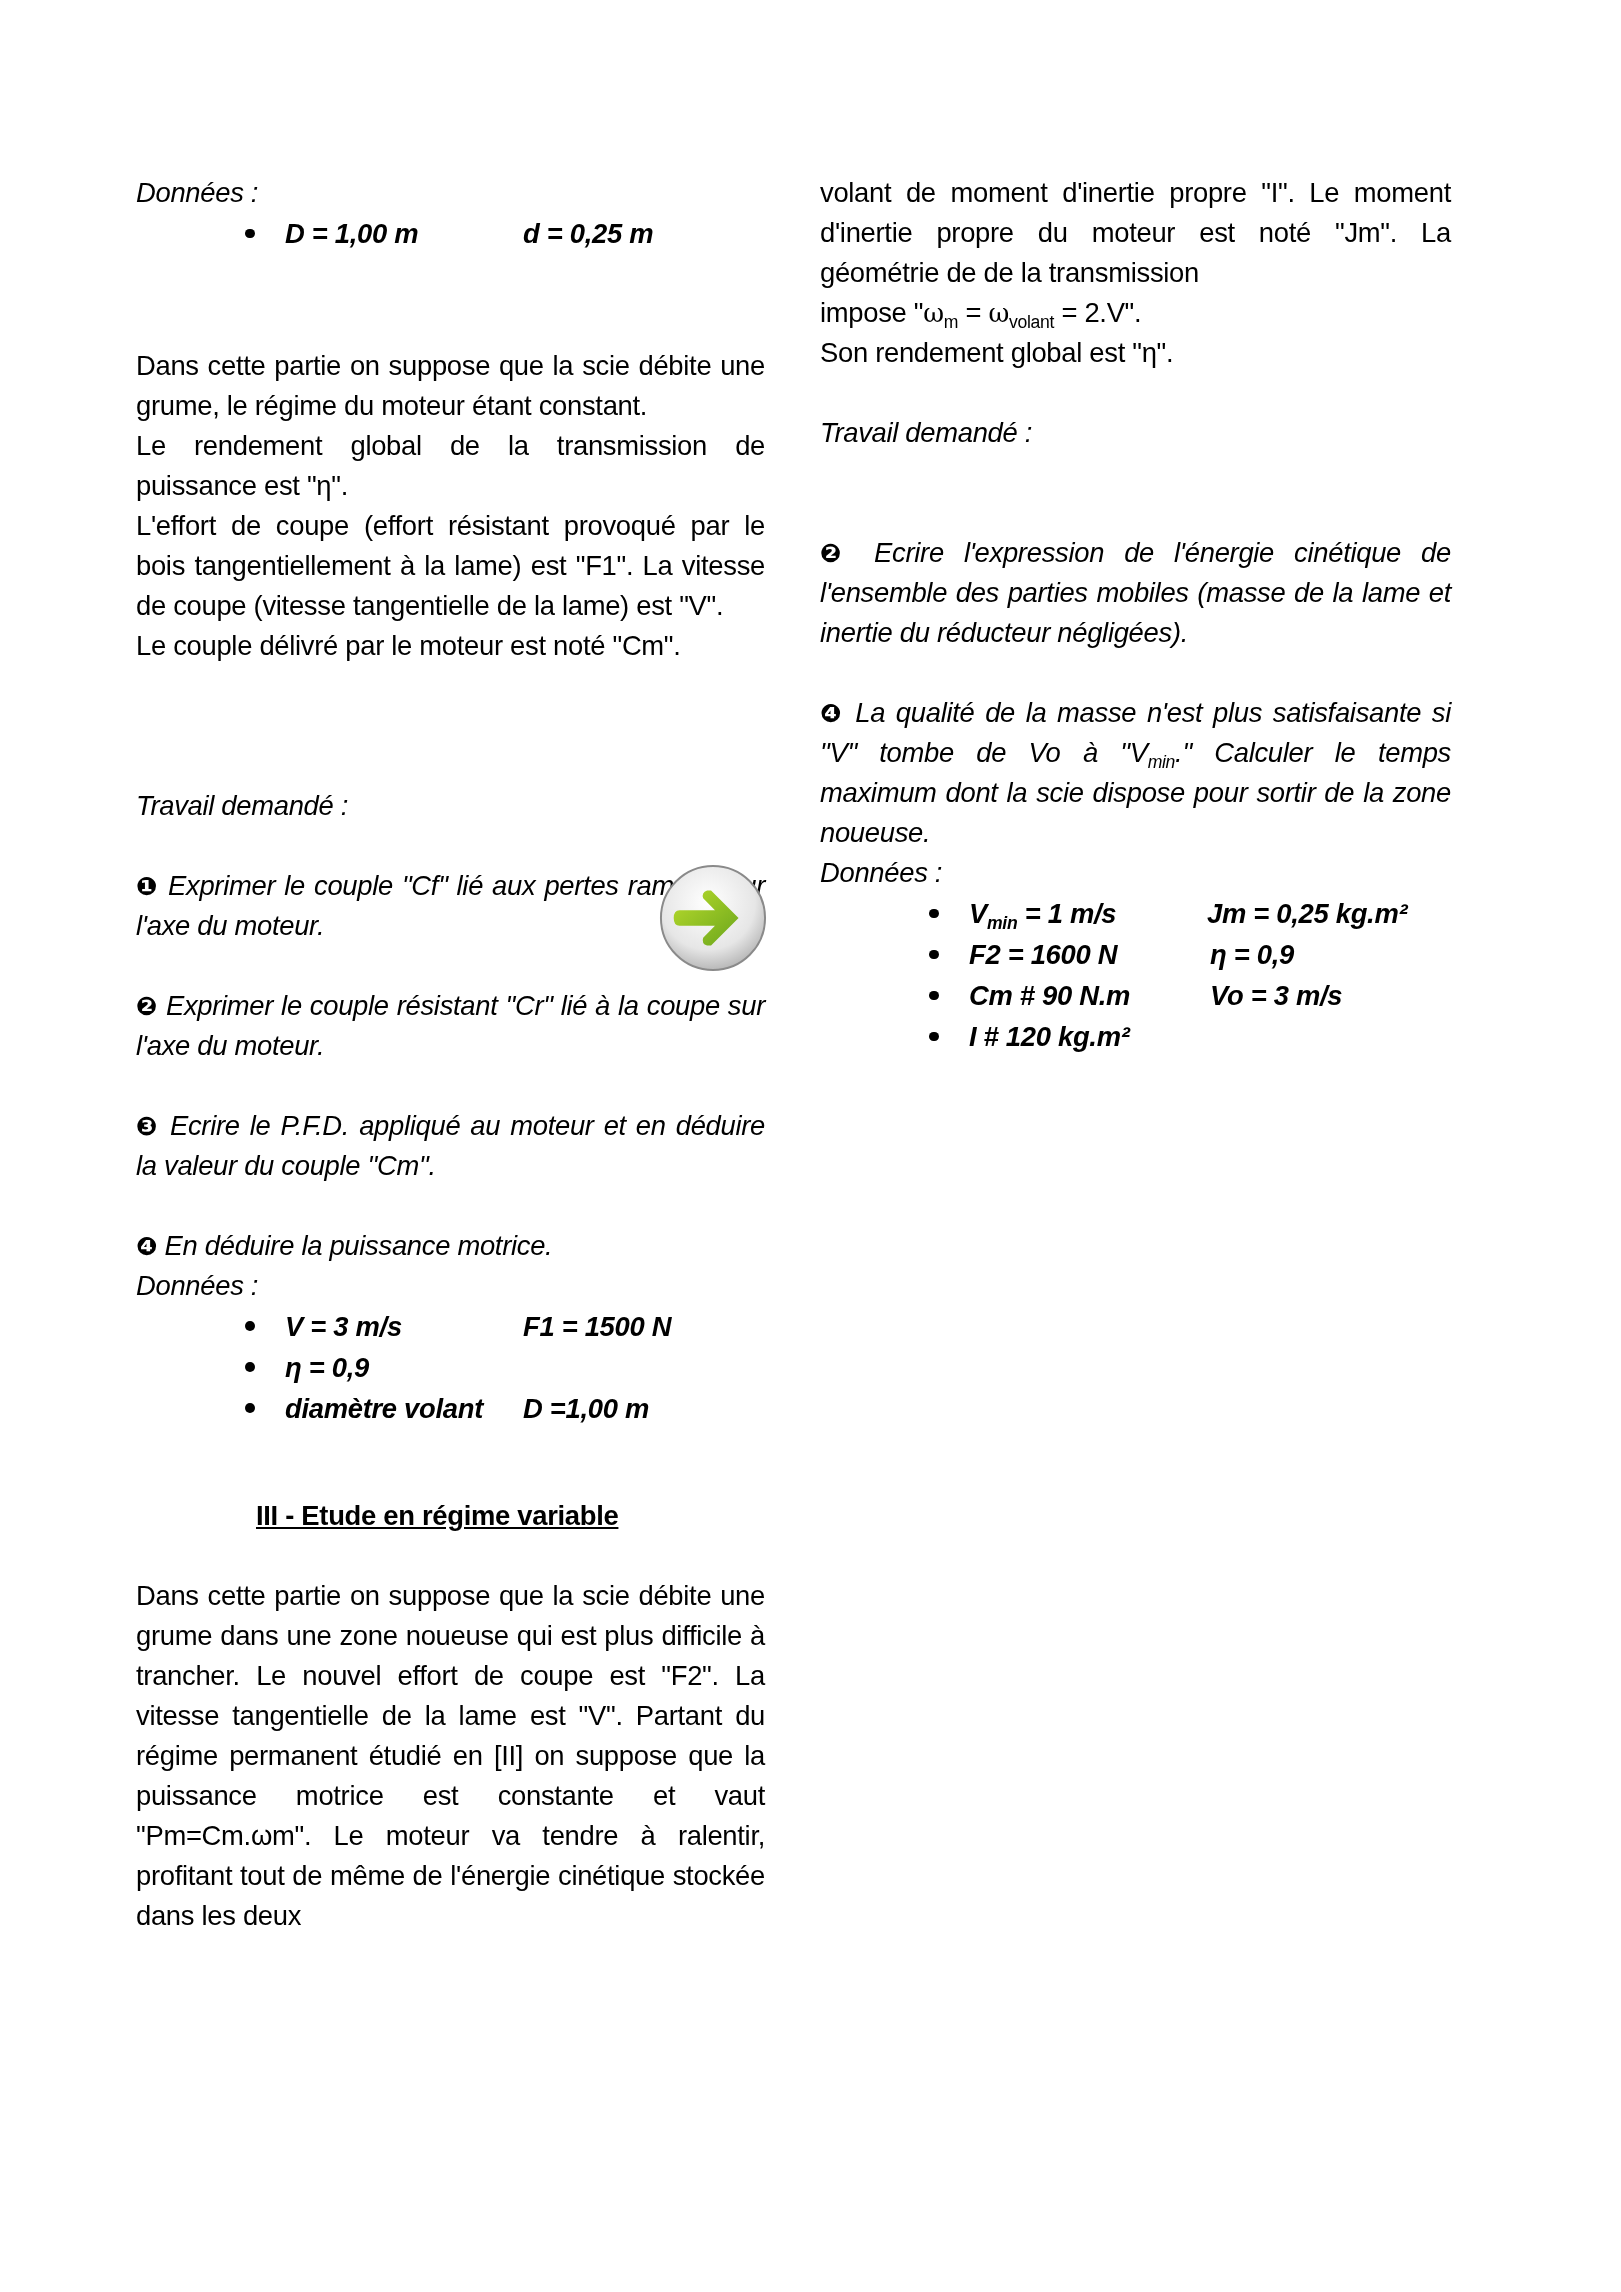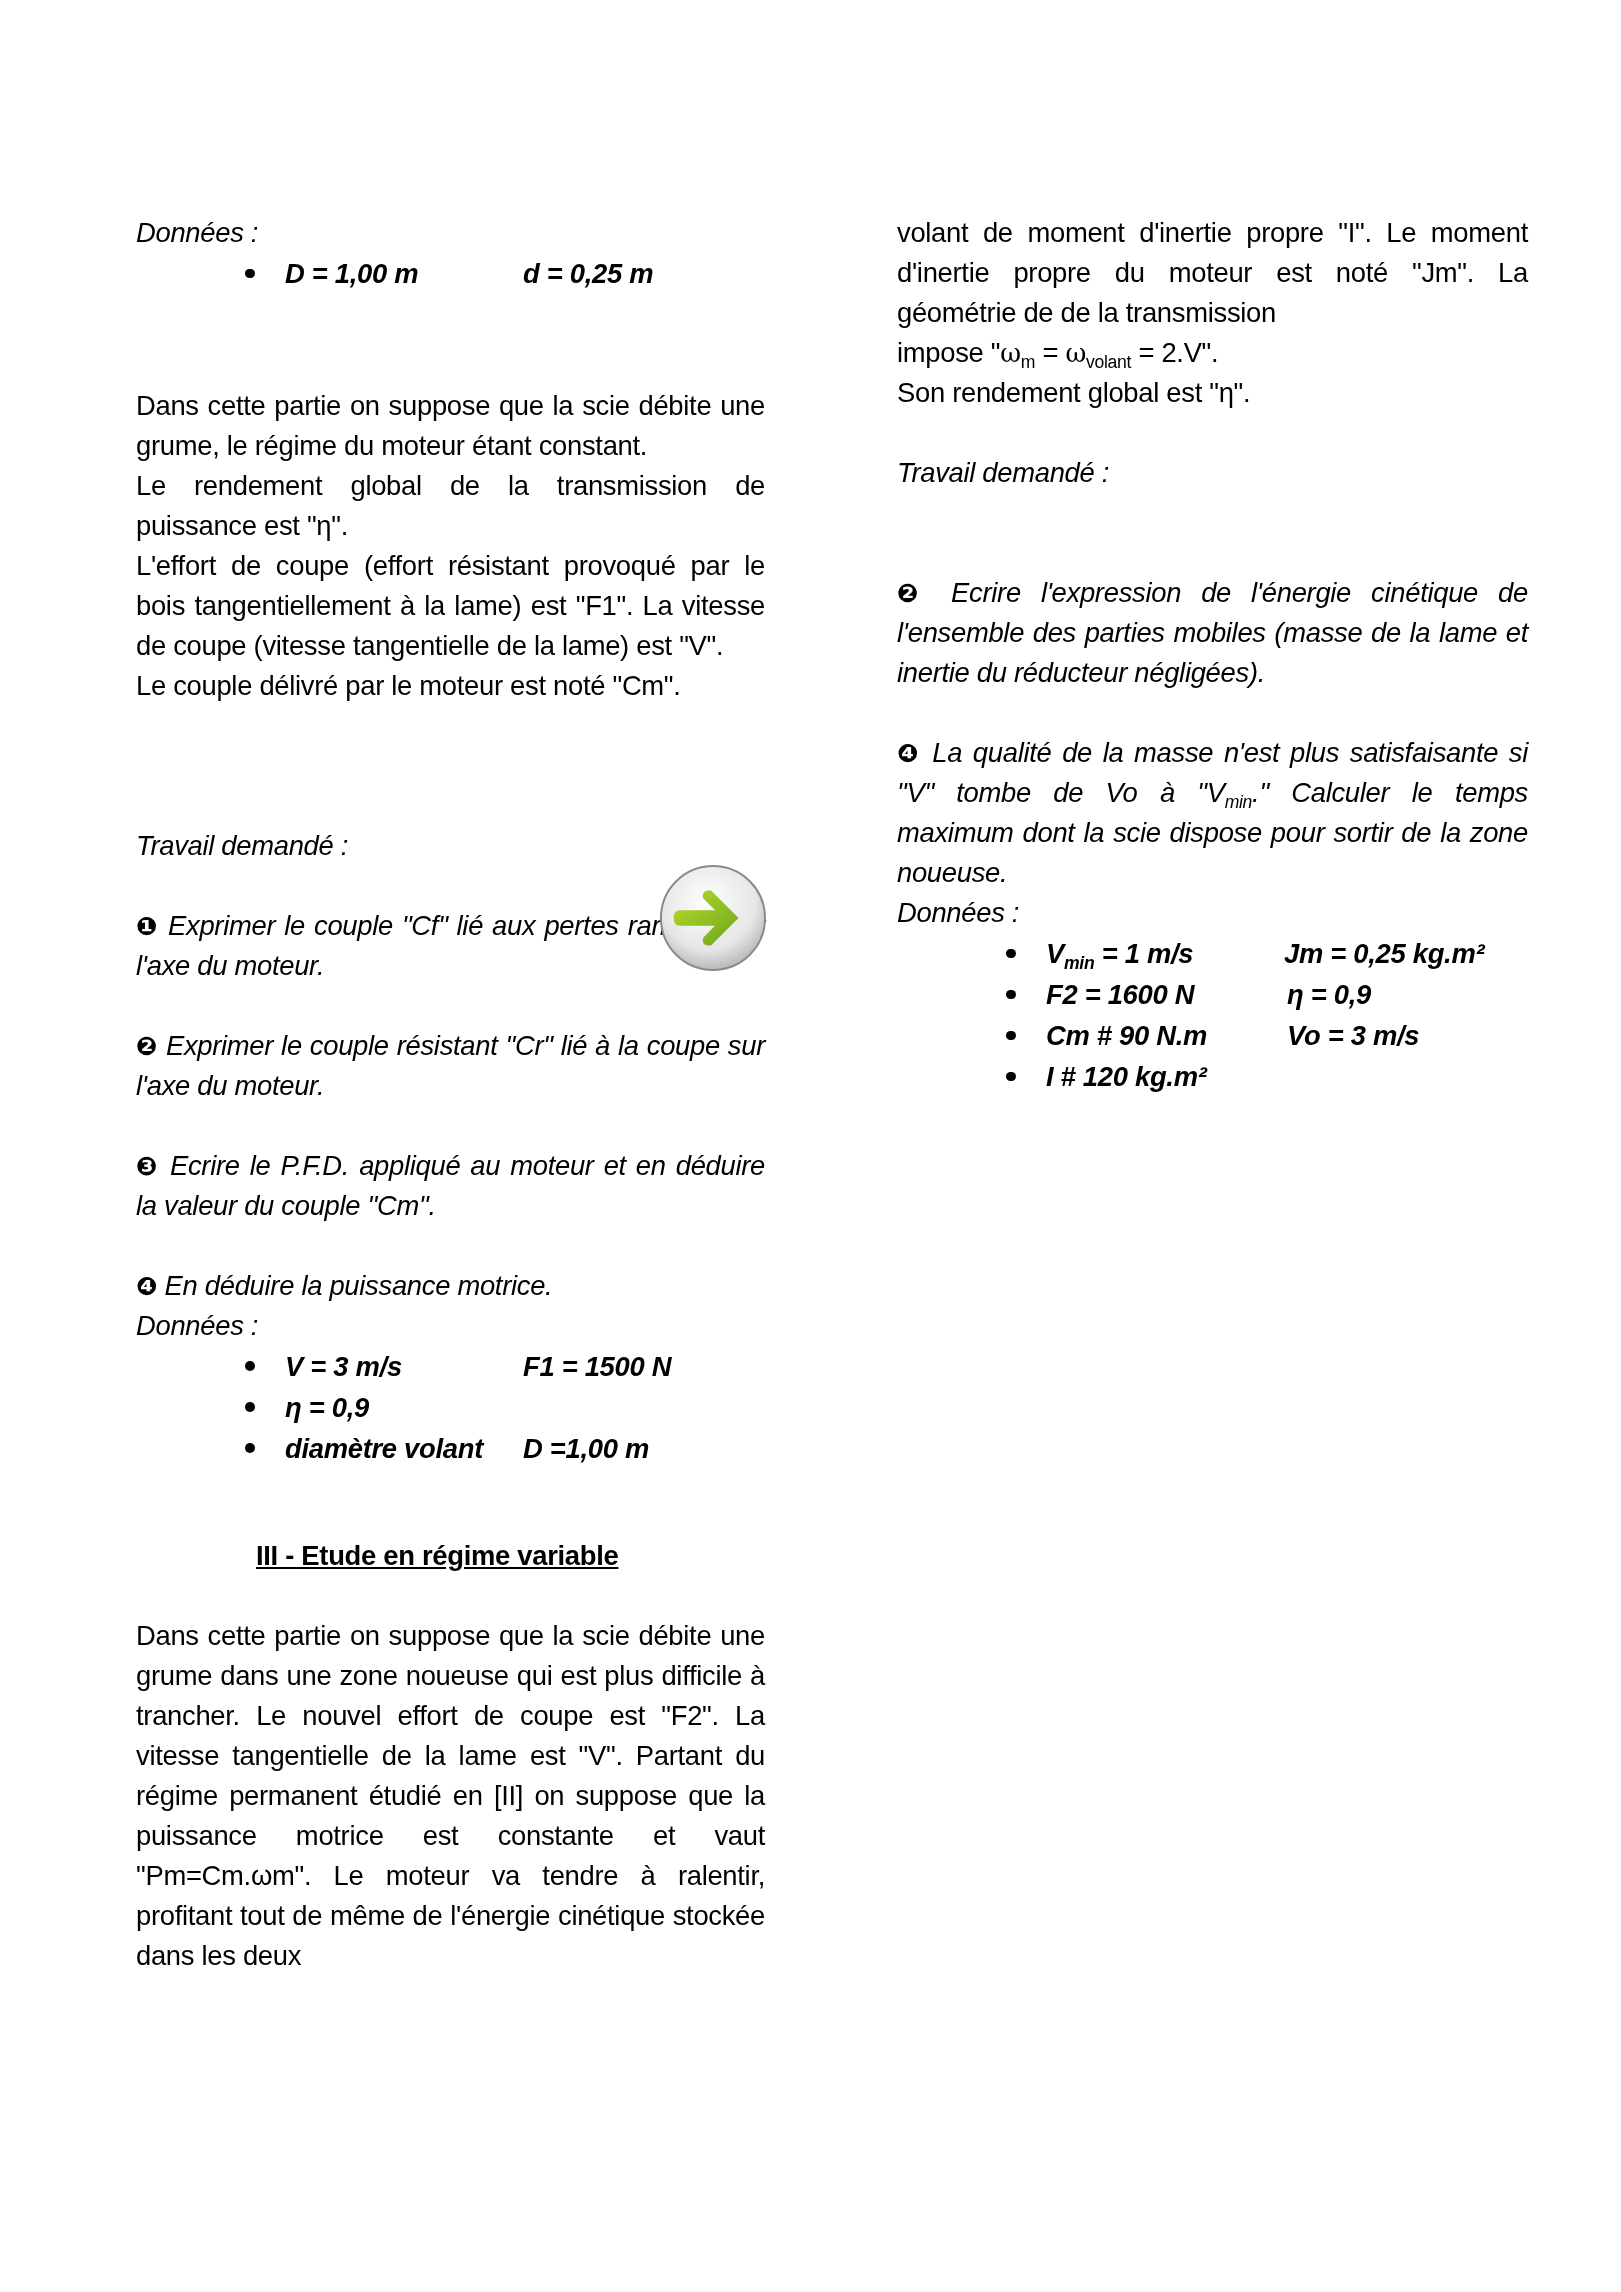--- a/index.html
+++ b/index.html
@@ -1,23 +1,23 @@
 <!DOCTYPE html>
 <html><head>
 <meta charset="utf-8">
 <style>
   html, body { margin: 0; padding: 0; background: #ffffff; }
   body {
     width: 1621px; height: 2293px; position: relative; overflow: hidden;
     font-family: "Liberation Sans", "DejaVu Sans", sans-serif;
     color: #000000;
   }
-  .col { position: absolute; top: 173px; width: 629px; margin-top: 40px; }
+  .col { position: absolute; top: 173px; width: 629px; }
   .col-left { left: 136px; }
-  .col-right { left: 897px; width: 631px; }
+  .col-right { left: 820px; width: 631px; }
   .p {
     font-size: 27.4px; line-height: 40px; margin: 0; text-align: justify;
     letter-spacing: -0.3px;
   }
   .it { font-style: italic; }
   .u { }
   .h {
     font-size: 27.4px; line-height: 40px; font-weight: bold; text-decoration: underline;
     margin: 0; letter-spacing: -0.3px;
   }

